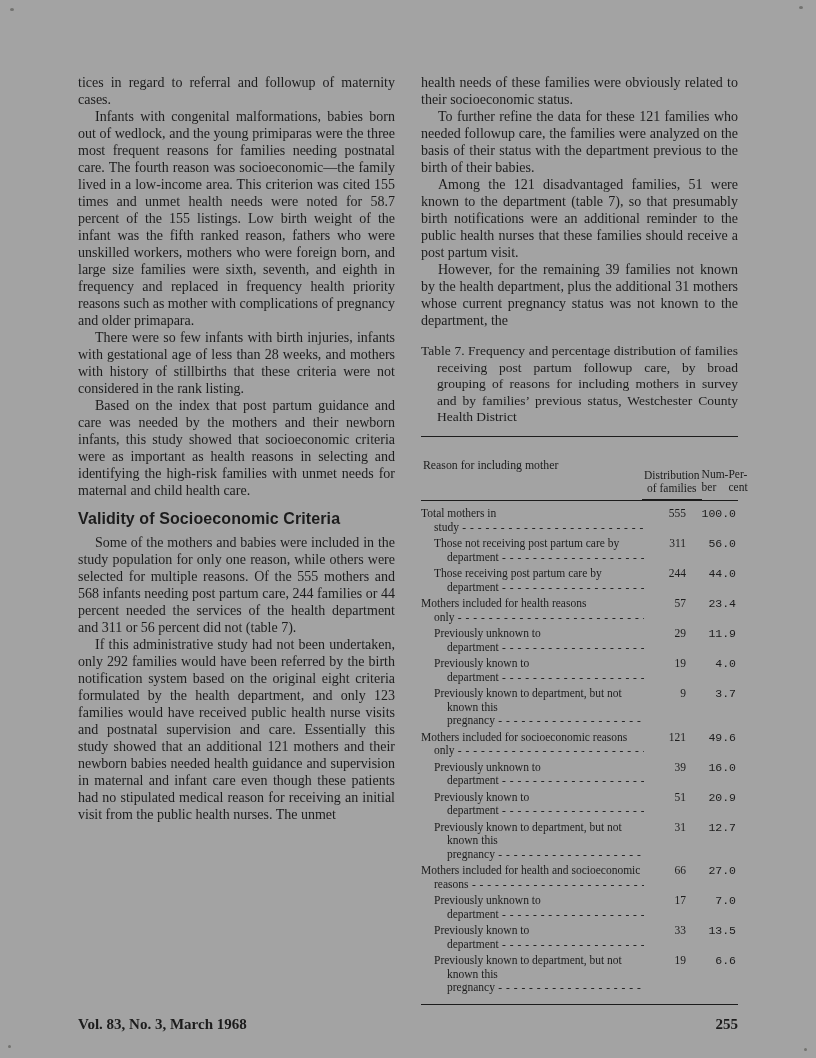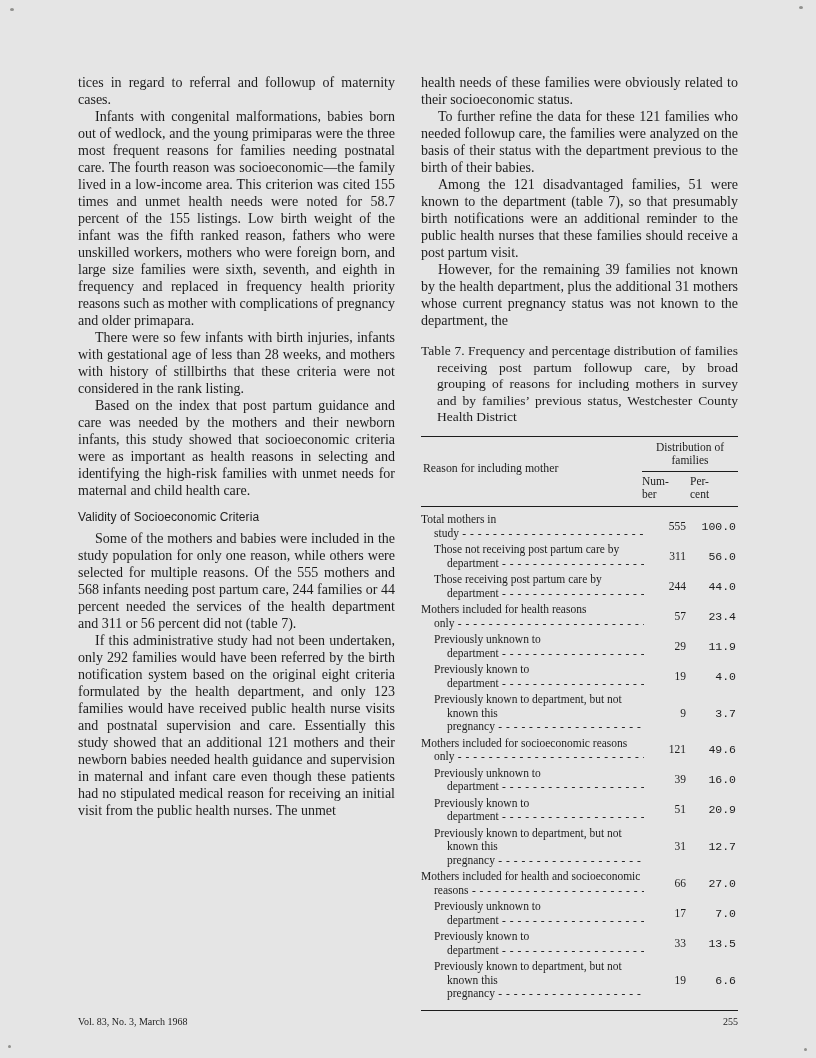--- a/index.html
+++ b/index.html
@@ -1,58 +1,58 @@
 <!DOCTYPE html>
 <html lang="en"><head>
 <meta charset="utf-8">
 <style>
   html,body { margin:0; padding:0; background:#fcfcfa; }
   .page {
     position:relative; width:816px; height:1058px; overflow:hidden;
-    background:#e5e5e5; color:#1c1c1c;
+    background:#a3a3a3; color:#1c1c1c;
     font-family:"Liberation Serif","DejaVu Serif",serif;
   }
   .columns { position:absolute; left:78px; top:74px; width:660px; display:flex; gap:26px; }
   .col { width:317px; }
   .para { margin:0; font-size:14px; line-height:17px; text-align:justify; text-indent:17px; }
   .para.noindent { text-indent:0; }
   .section-heading {
-    font-family:"Liberation Sans",sans-serif; font-size:12px; font-weight:normal;
+    font-family:"Liberation Sans",sans-serif; font-size:16px; font-weight:bold;
     margin:11px 0 6px 0; letter-spacing:0.1px;
   }
   .table-block { margin-top:14px; }
   .table-title {
     margin:0 0 10px 0; font-weight:normal; font-size:13.5px; line-height:16.5px;
     text-align:justify; padding-left:16px; text-indent:-16px;
   }
   .ttable {
     border-top:1.5px solid #1c1c1c; border-bottom:1.5px solid #1c1c1c;
     font-size:11.5px; line-height:13.5px;
   }
   .thead { display:flex; border-bottom:1px solid #1c1c1c; }
   .thead-left { flex:1; align-self:center; padding:4px 0 8px 2px; font-size:11.8px; }
-  .thead-right { width:96px; display:flex; flex-direction:column; }
+  .thead-right { width:96px; display:flex; flex-direction:row;margin-top:28px; }
   .thead-group { text-align:center; padding:4px 2px 3px; border-bottom:1px solid #1c1c1c; }
   .thead-cols { display:flex; }
   .thcol { flex:1; white-space:pre-line; padding:3px 0 4px; }
   .tbody { padding:5px 0 8px; }
-  .trow { display:flex; align-items:center; padding:1.5px 0; }
+  .trow { display:flex; align-items:flex-start; padding:1.5px 0; }
   .tlabel { flex:1; min-width:0; overflow:hidden; }
   .tlabel::after {
     content:"\00a0- - - - - - - - - - - - - - - - - - - - - - - - - - - - - - - - - - - - - - - -";
     white-space:nowrap; letter-spacing:0.5px;
   }
   .indent-0 .tlabel { padding-left:13px; text-indent:-13px; }
   .indent-1 .tlabel { padding-left:26px; text-indent:-13px; }
   .tnum { width:42px; text-align:right; }
   .tpct { width:50px; text-align:right; padding-right:2px;font-family:Liberation Mono, monospace; }
   .footer {
     position:absolute; left:78px; width:660px; top:1016px;
     display:flex; justify-content:space-between;
-    font-weight:normal; font-size:10px;
+    font-weight:bold; font-size:15px;
   }
   .speck { position:absolute; background:#4a4a46; border-radius:50%; opacity:0.55; }
   .speck.tl { left:10px;  top:8px;     width:4px; height:3px; }
   .speck.tr { left:799px; top:6px;     width:4px; height:3px; }
   .speck.bl { left:8px;   top:1045px;  width:3px; height:3px; }
   .speck.br { left:804px; top:1048px;  width:3px; height:3px; }
 </style>
 </head>
 <body>
 

